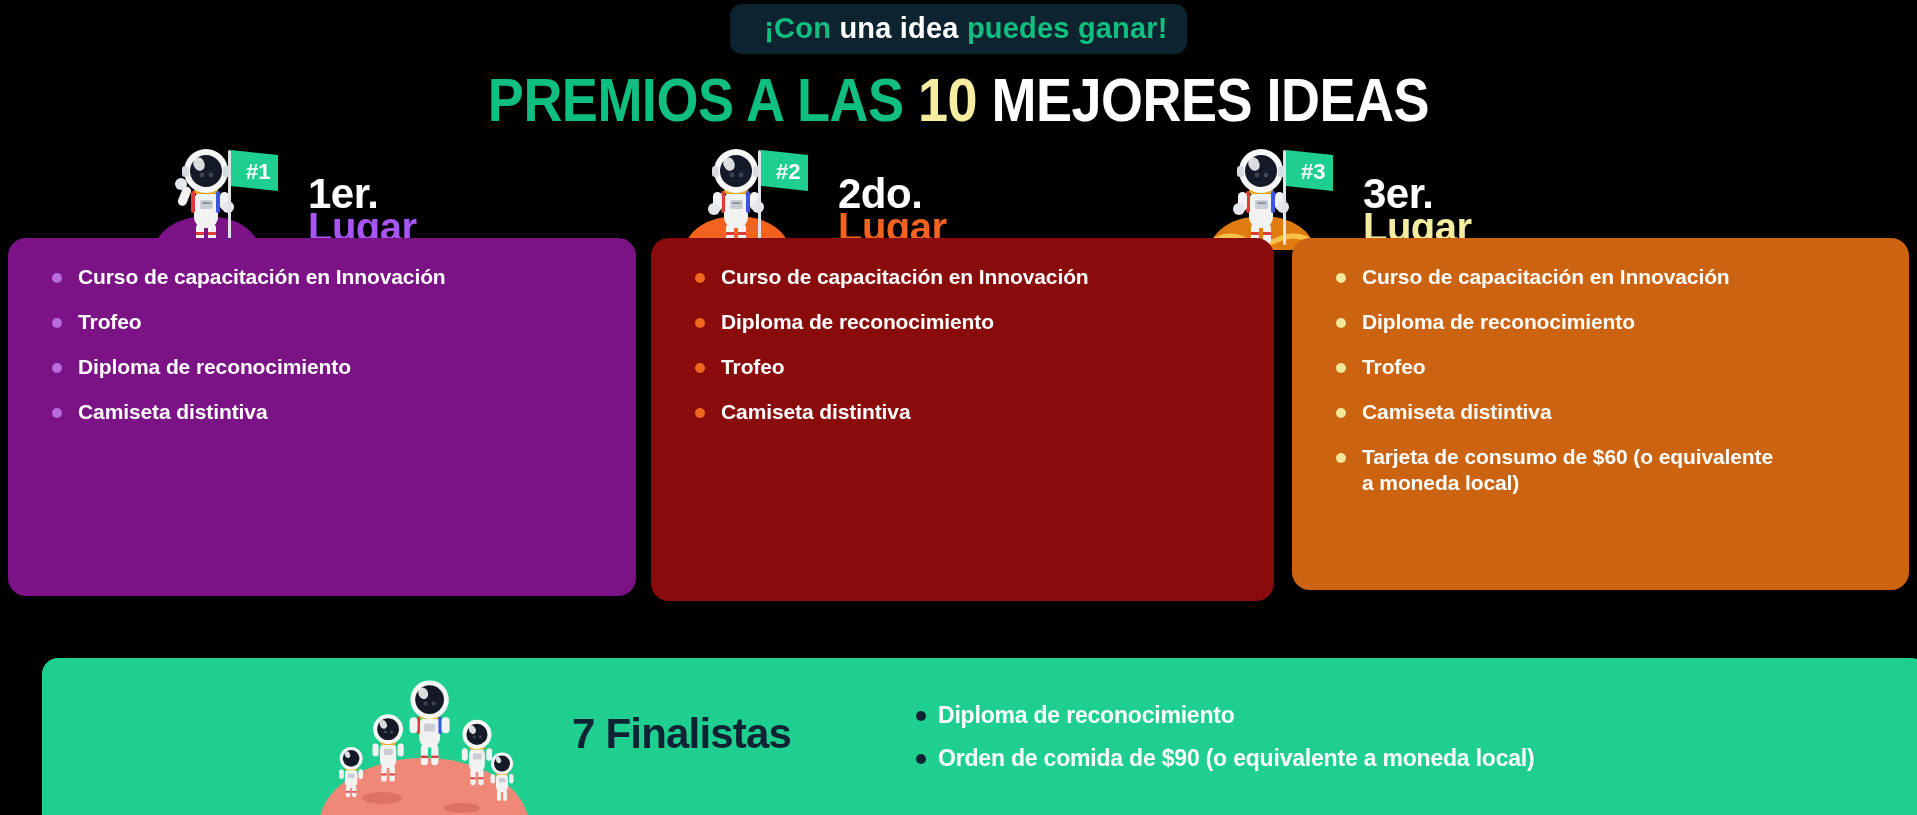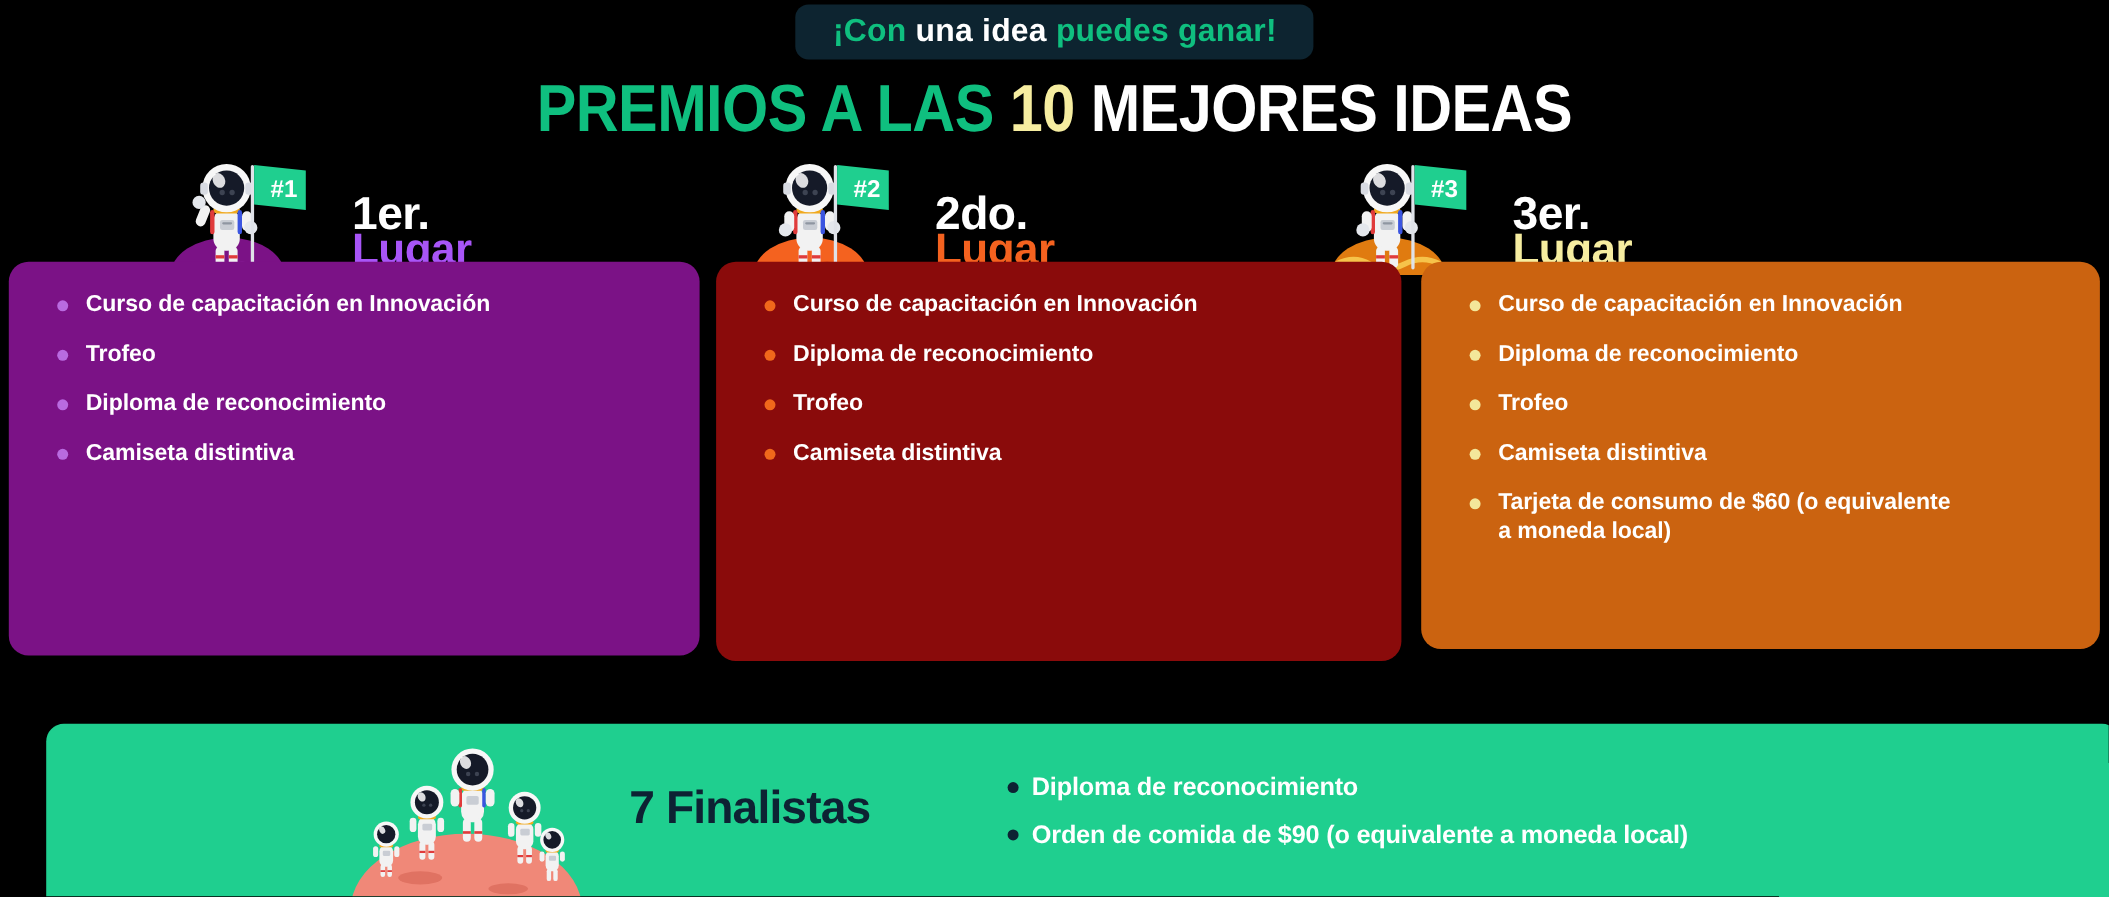--- a/index.html
+++ b/index.html
@@ -18,21 +18,21 @@
   
   .header {
     width: 100%;
     text-align: center;
     padding-top: 4px;
   }
   .badge {
     display: inline-block;
     background: #0d2430;
     border-radius: 12px;
-    padding: 9px 33px 11px 34px;
+    padding: 9px 19px 11px 34px;
     font-size: 29px;
     font-weight: 700;
     letter-spacing: 0.2px;
     line-height: 1.05;
     white-space: nowrap;
   }
   .badge .g { color: #0fbf7f; }
   .badge .w { color: #ffffff; }
 
   .main-title {
@@ -66,21 +66,21 @@
   .place-head.p1 { left: 150px; }
   .place-head.p2 { left: 680px; }
   .place-head.p3 { left: 1205px; }
 
   .astro-wrap {
     position: relative;
     width: 150px;
     height: 122px;
   }
   .place-label {
-    margin-left: 20px;
+    margin-left: 8px;
     line-height: 0.82;
     padding-bottom: 6px;
   }
   .place-ord {
     font-size: 42px;
     font-weight: 800;
     color: #ffffff;
     letter-spacing: -0.5px;
     display: block;
   }

